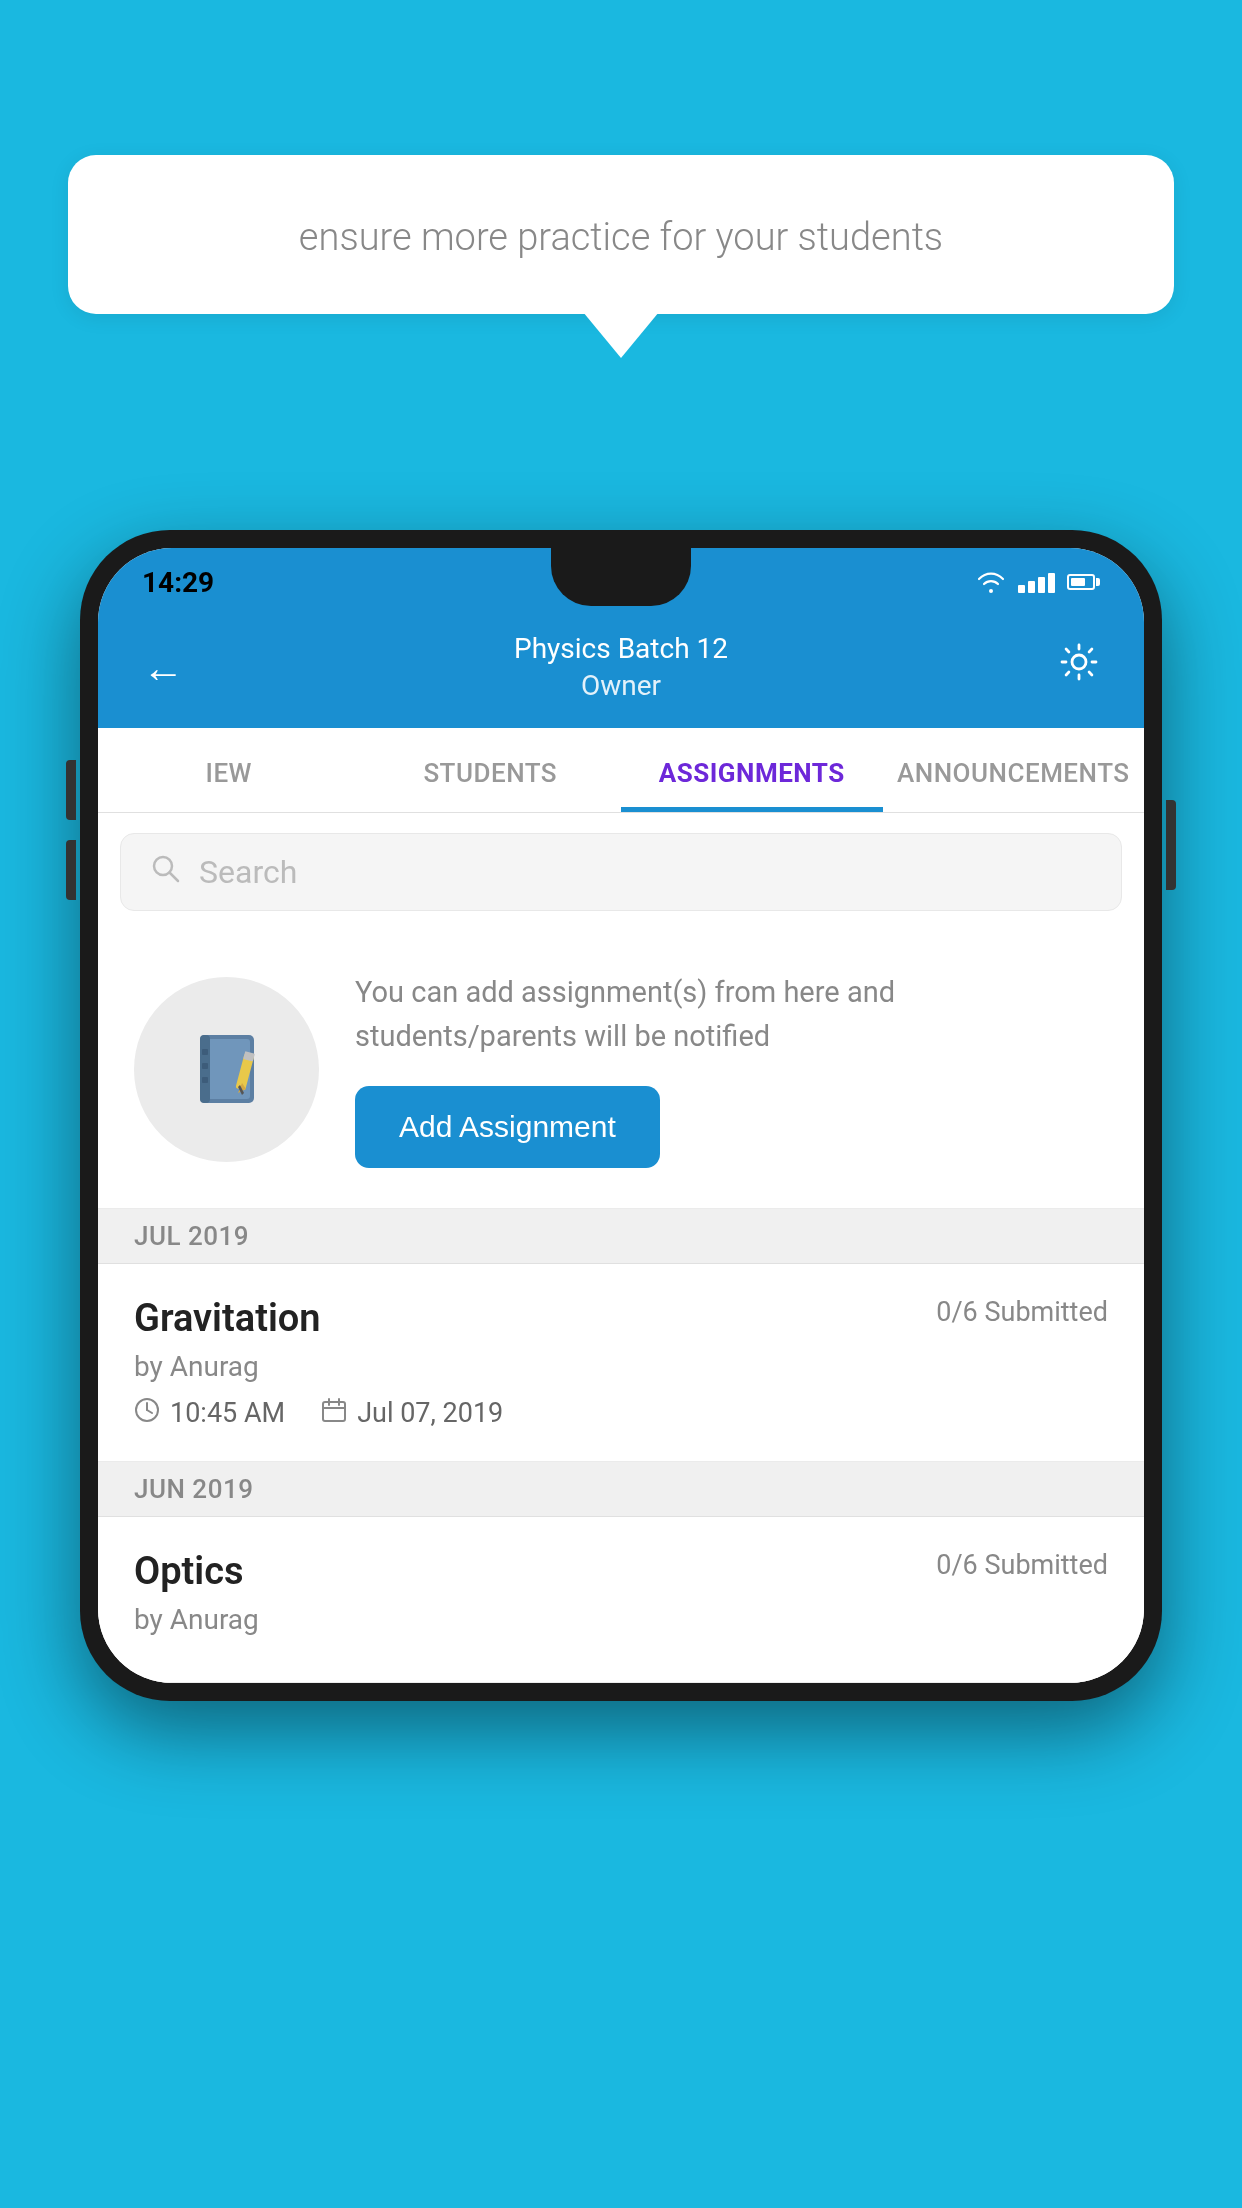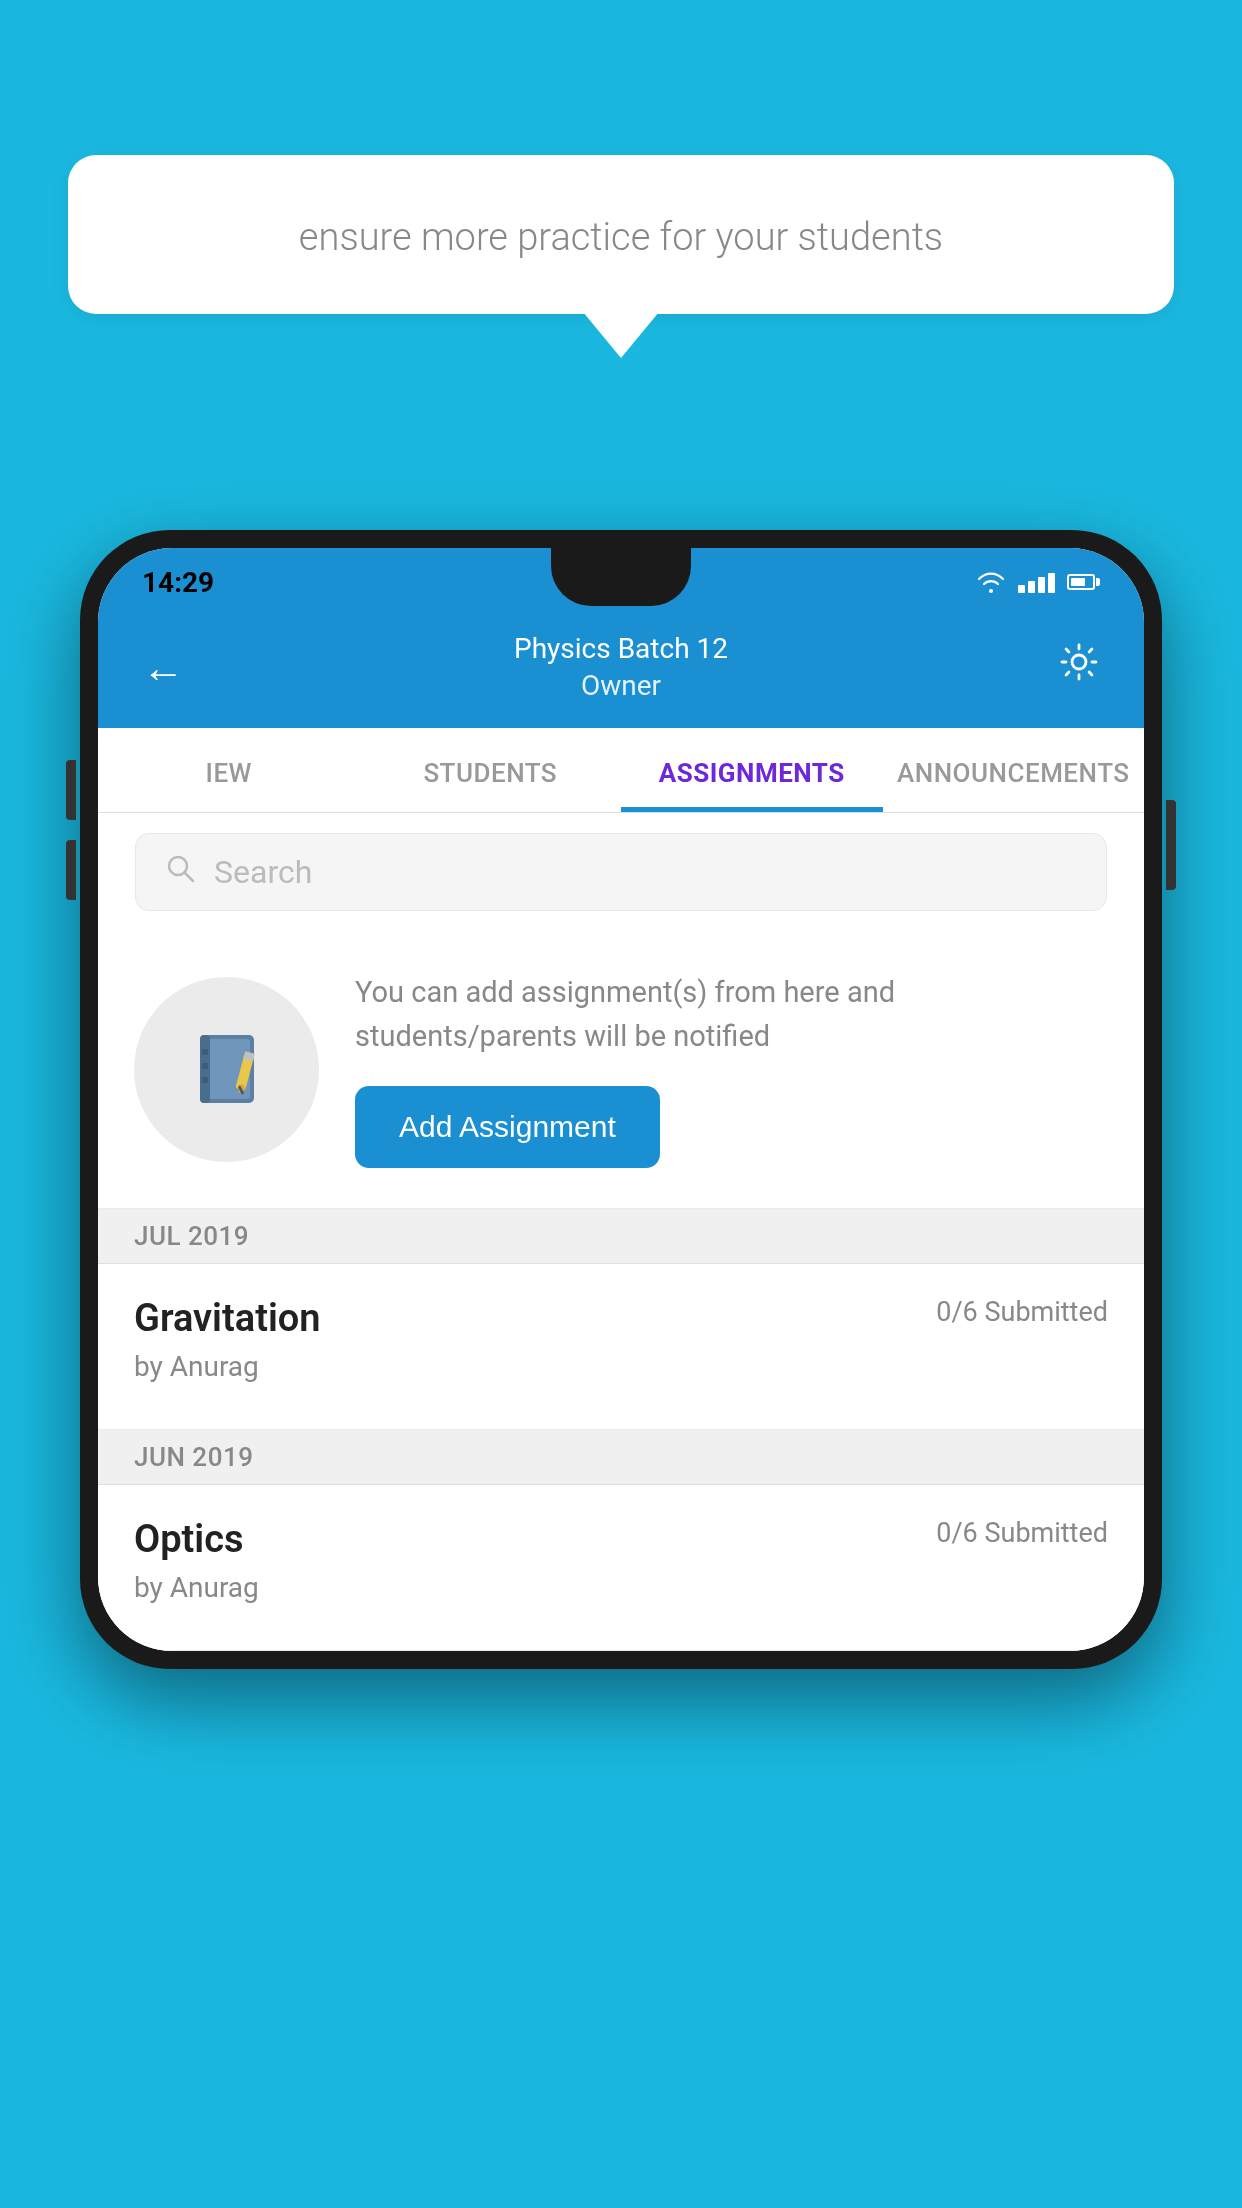--- a/index.html
+++ b/index.html
@@ -184,21 +184,21 @@
       bottom: 0;
       left: 0;
       right: 0;
       height: 5px;
       background: #1a8fd1;
     }
 
     
     .search-container {
       background: white;
-      padding: 20px 37px;
+      padding: 20px 22px;
     }
 
     .search-bar {
       background: #f5f5f5;
       border-radius: 14px;
       display: flex;
       align-items: center;
       padding: 18px 28px;
       border: 1px solid #e8e8e8;
     }
@@ -509,20 +509,43 @@
       <div class="section-header">
         <span>JUL 2019</span>
       </div>
 
       <div class="assignment-item">
         <div class="assignment-row1">
           <span class="assignment-title">Gravitation</span>
           <span class="assignment-status">0/6 Submitted</span>
         </div>
         <div class="assignment-author">by Anurag</div>
+        <div class="assignment-meta">
+          <div class="meta-item">
+            <span class="meta-icon">
+              <svg width="26" height="26" viewBox="0 0 26 26" fill="none">
+                <circle cx="13" cy="13" r="11" stroke="#888" stroke-width="2"></circle>
+                <line x1="13" y1="6" x2="13" y2="13" stroke="#888" stroke-width="2" stroke-linecap="round"></line>
+                <line x1="13" y1="13" x2="18" y2="16" stroke="#888" stroke-width="2" stroke-linecap="round"></line>
+              </svg>
+            </span>
+            <span>10:45 AM</span>
+          </div>
+          <div class="meta-item">
+            <span class="meta-icon">
+              <svg width="26" height="26" viewBox="0 0 26 26" fill="none">
+                <rect x="2" y="5" width="22" height="19" rx="2" stroke="#888" stroke-width="2"></rect>
+                <line x1="2" y1="11" x2="24" y2="11" stroke="#888" stroke-width="2"></line>
+                <line x1="8" y1="2" x2="8" y2="8" stroke="#888" stroke-width="2" stroke-linecap="round"></line>
+                <line x1="18" y1="2" x2="18" y2="8" stroke="#888" stroke-width="2" stroke-linecap="round"></line>
+              </svg>
+            </span>
+            <span>Jul 07, 2019</span>
+          </div>
+        </div>
       </div>
 
       <div class="section-header">
         <span>JUN 2019</span>
       </div>
 
       <div class="assignment-item">
         <div class="assignment-row1">
           <span class="assignment-title">Optics</span>
           <span class="assignment-status">0/6 Submitted</span>

